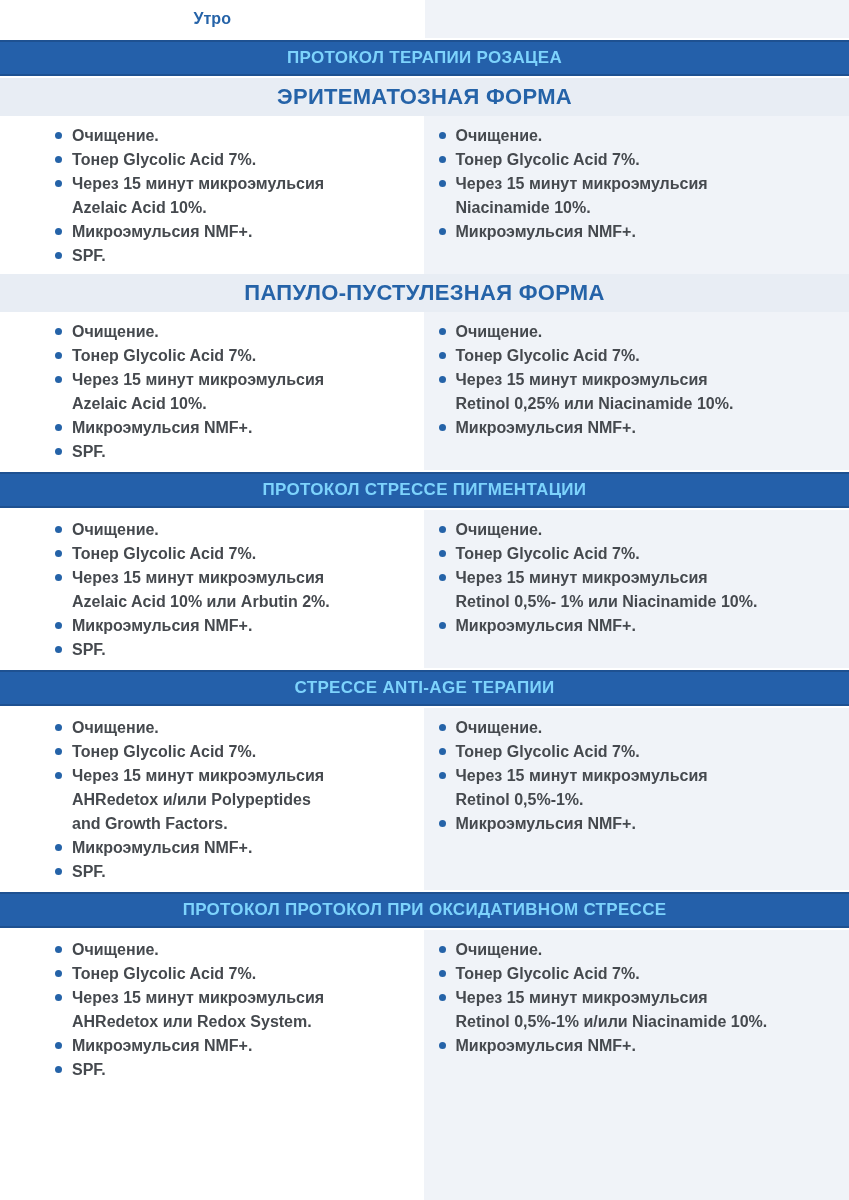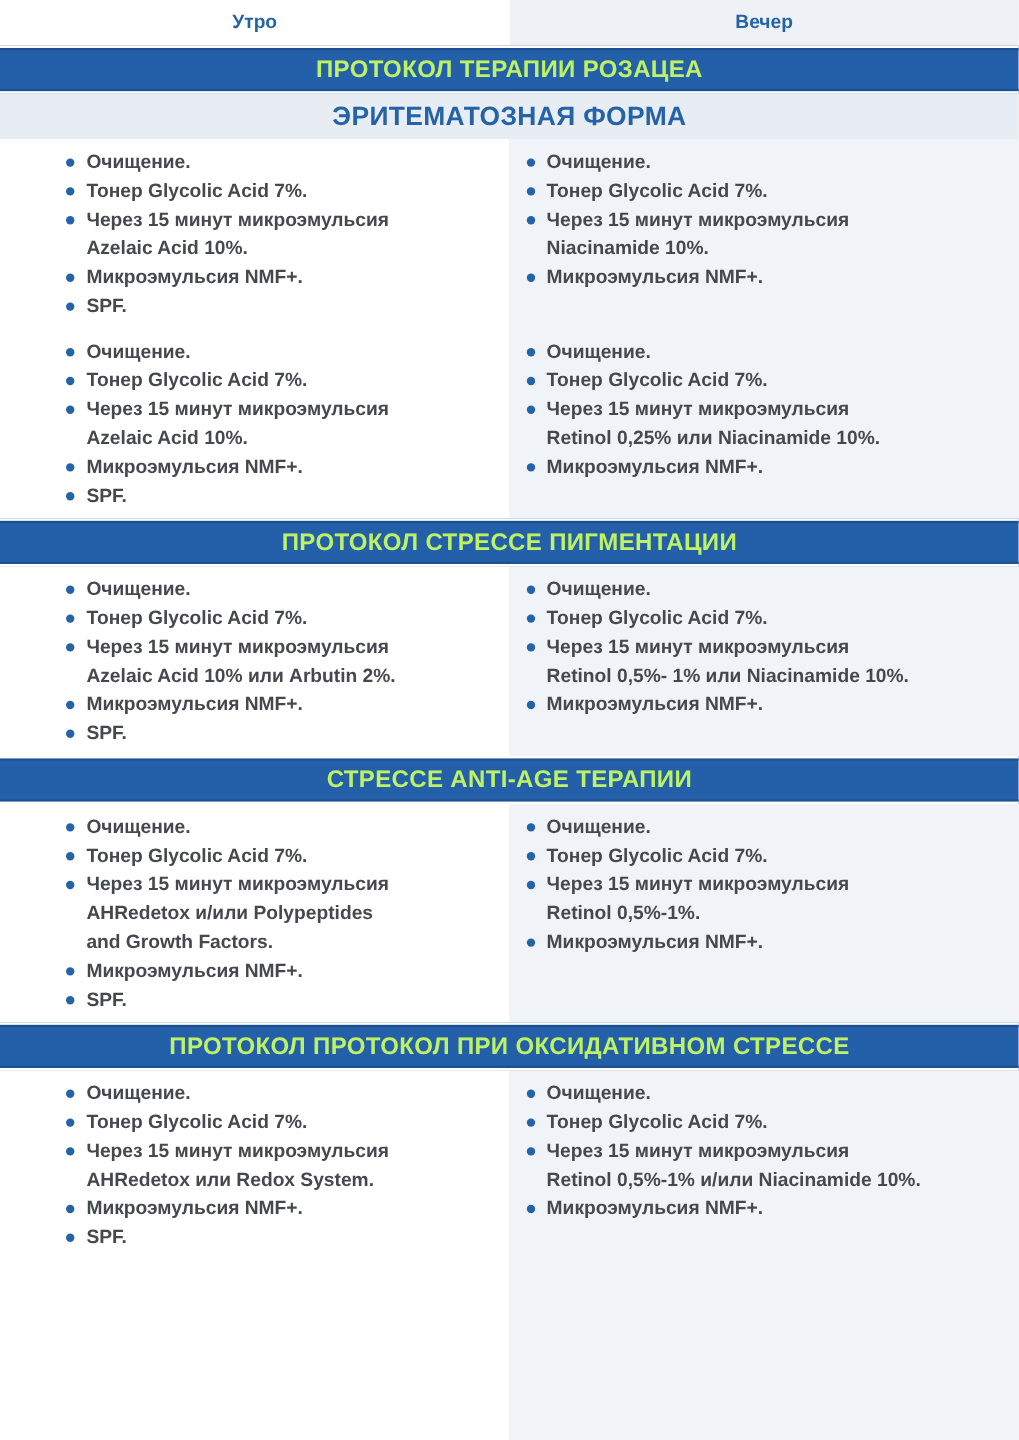--- a/index.html
+++ b/index.html
@@ -39,22 +39,22 @@
     box-sizing:border-box;
     letter-spacing:.3px;
   }
   .bar.dark{
     height:40px;
     line-height:36px;
     background:#2460aa;
     border-top:2px solid #ffffff;
     border-bottom:2px solid #ffffff;
     box-shadow:inset 0 2px 0 #1e5191, inset 0 -2px 0 #1e5191;
-    color:#bef264;
-    font-size:20px;
+    color:#7dd3fc;
+    font-size:17px;
     font-weight:700;
   }
   
   .bar.light{
     height:38px;
     line-height:38px;
     background:#e8edf4;
     color:#2563a8;
     font-size:22px;
     font-weight:700;
@@ -91,21 +91,20 @@
   }
   .txt{white-space:pre-line;font-weight:bold;}
 </style>
 </head>
 <body>
 
 <div class="page">
 
   <div class="header-row">
     <div class="header-cell morning">Утро</div>
-    <div class="header-cell evening">Вечер</div>
   </div>
 
   <div class="bar dark">ПРОТОКОЛ ТЕРАПИИ РОЗАЦЕА</div>
 
   <div class="bar light">ЭРИТЕМАТОЗНАЯ ФОРМА</div>
 
   <div class="content">
     <ul class="col morning">
       <li>
           <span class="dot"></span>
@@ -143,20 +142,21 @@
           <span class="txt">Через 15 минут микроэмульсия
 Niacinamide 10%.</span>
         </li>
       <li>
           <span class="dot"></span>
           <span class="txt">Микроэмульсия NMF+.</span>
         </li>
     </ul>
   </div>
 
+  <div class="bar light">ПАПУЛО-ПУСТУЛЕЗНАЯ ФОРМА</div>
 
   <div class="content">
     <ul class="col morning">
       <li>
           <span class="dot"></span>
           <span class="txt">Очищение.</span>
         </li>
       <li>
           <span class="dot"></span>
           <span class="txt">Тонер Glycolic Acid 7%.</span>

